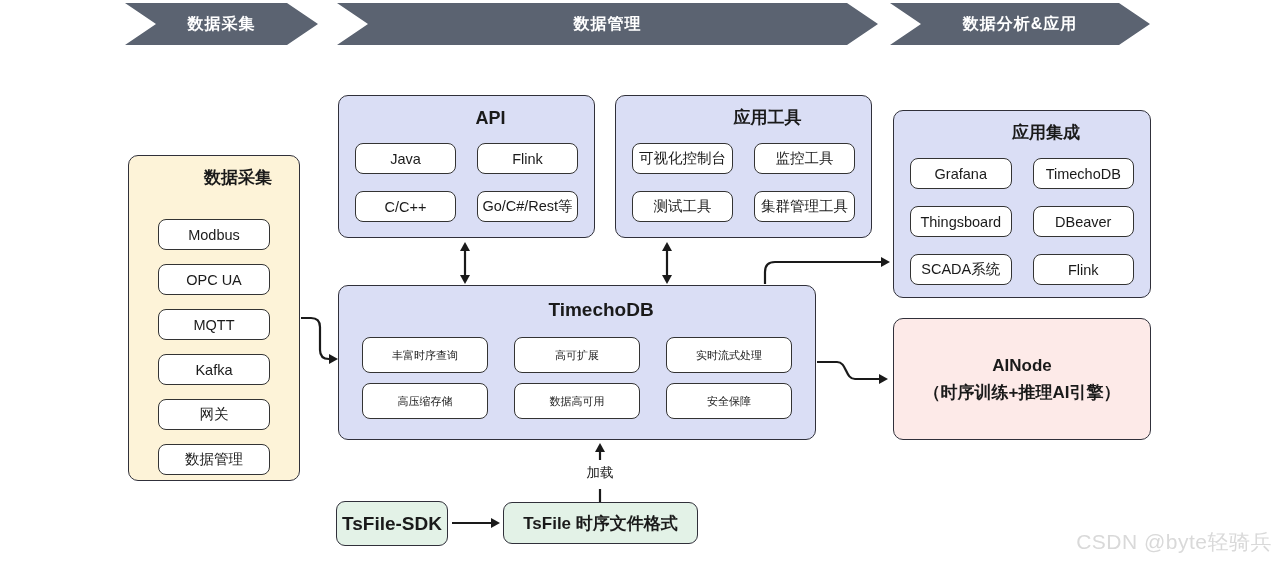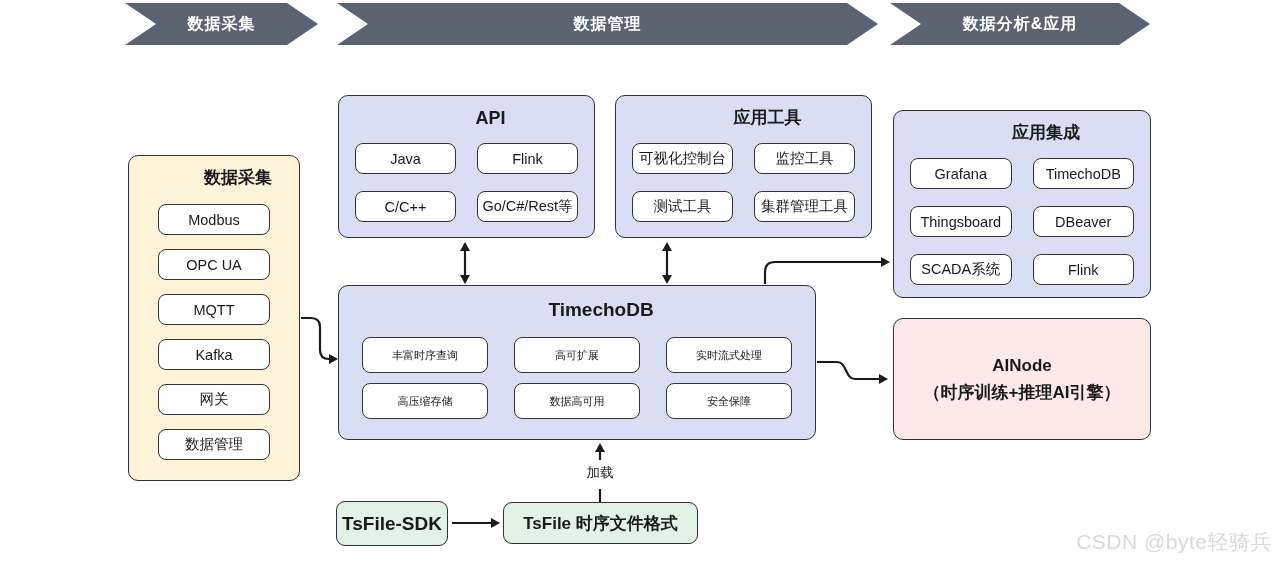--- a/index.html
+++ b/index.html
@@ -29,21 +29,21 @@
   .green{background:var(--panel-green,#e3f2e7);}
 
   .pill{
     display:flex;align-items:center;justify-content:center;box-sizing:border-box;
     background:#ffffff;border:1.4px solid #333333;border-radius:8px;
     font-size:14.5px;font-weight:500;white-space:nowrap;
   }
 
   
   .panel-collection{left:128px;top:155px;width:172px;height:326px;display:flex;flex-direction:column;align-items:center;}
-  .panel-collection .col{display:flex;flex-direction:column;gap:14px;margin-top:13px;}
+  .panel-collection .col{display:flex;flex-direction:column;gap:14px;margin-top:28px;}
   .panel-collection .pill{width:112px;height:31px;}
 
   
   .panel-api{left:338px;top:95px;width:257px;height:143px;}
   .panel-tools{left:615px;top:95px;width:257px;height:143px;}
   .panel-integration{left:893px;top:110px;width:258px;height:188px;}
   .grid2{display:grid;grid-template-columns:1fr 1fr;column-gap:21px;row-gap:17px;padding:12px 16px 0 16px;}
   .grid2 .pill{height:31px;}
   .panel-api .panel-title{font-size:18px;}
 

